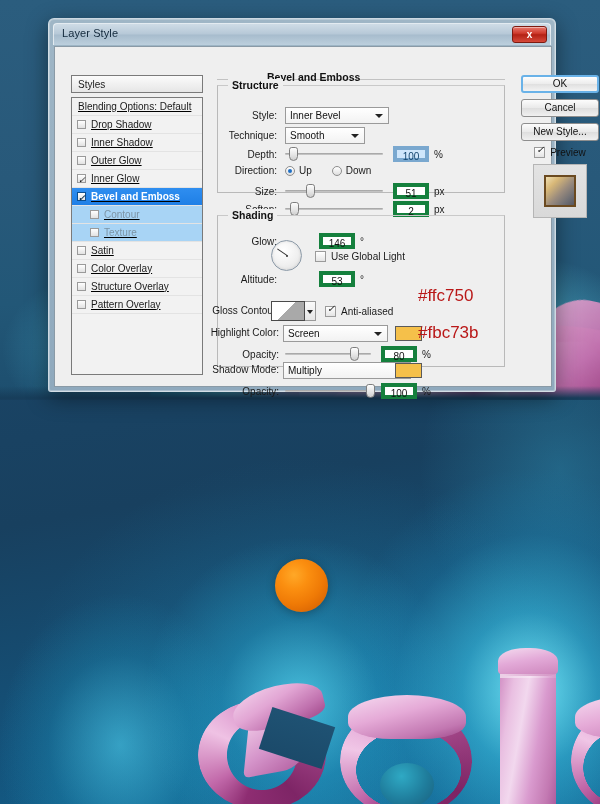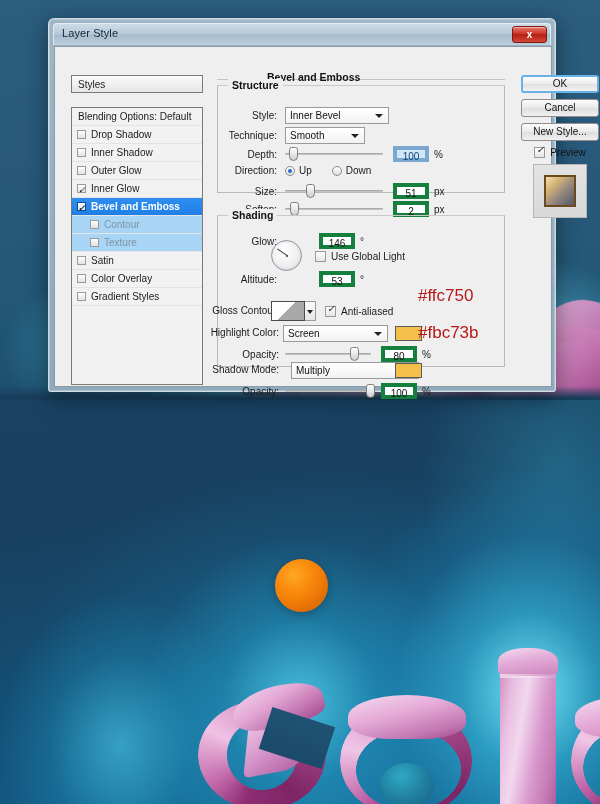--- a/index.html
+++ b/index.html
@@ -134,21 +134,21 @@
   }
   #content{
     position:absolute; left:5px; top:27px; width:498px; height:341px;
     background:#efefef; border:1px solid #8a9aa6;
   }
 
   
   #stylesPanel{ position:absolute; left:16px; top:28px; width:132px; height:300px; }
   #stylesHdr{ height:18px; line-height:18px; padding-left:6px; font-size:10px; color:#1a1a1a;
     background:linear-gradient(180deg,#fbfbfb 0%,#e6e6e6 100%); border:1px solid #7a7a7a; }
-  #optionsList{ margin-top:14px; border:1px solid #7a7a7a; background:#f2f2f2; height:278px; overflow:hidden; }
+  #optionsList{ margin-top:4px; border:1px solid #7a7a7a; background:#f2f2f2; height:278px; overflow:hidden;text-decoration:underline; }
   .opt{ height:18px; line-height:18px; font-size:10px; color:#1a1a1a;
         display:flex; align-items:center; padding-left:5px; cursor:pointer;
         border-bottom:1px solid #e3e3e3; }
   .opt.header{ font-weight:normal; padding-left:6px; background:#f2f2f2; }
   .opt.sel{ background:linear-gradient(180deg,#2f8ef0 0%,#1f7fe6 100%); color:#fff; font-weight:bold; }
   .opt.sub{ background:#a8d4f5; color:#7d95a6; padding-left:18px; }
   .cbx{ width:9px; height:9px; border:1px solid #9a9a9a; background:linear-gradient(180deg,#fff,#e2e2e2);
         margin-right:5px; flex:0 0 auto; position:relative; }
   .cbx.on::after{ content:"✓"; position:absolute; left:0px; top:-4px; font-size:9px; color:#1e1e1e; }
   .opt.sel .cbx{ border-color:#0c4f90; }
@@ -312,21 +312,25 @@
           <div class="opt">
             <i class="cbx"></i>
             <span>Satin</span>
           </div>
           <div class="opt">
             <i class="cbx"></i>
             <span>Color Overlay</span>
           </div>
           <div class="opt">
             <i class="cbx"></i>
-            <span>Gradient Styles</span>
+            <span>Structure Overlay</span>
+          </div>
+          <div class="opt">
+            <i class="cbx"></i>
+            <span>Pattern Overlay</span>
           </div>
         </div>
     </div>
 
     <div id="main">
       <div id="hrTop"></div>
       <div class="sectionTitle" id="mainTitle">Bevel and Emboss</div>
 
       <div class="group" id="grpStructure">
         <span class="groupLabel">Structure</span>
@@ -444,21 +448,21 @@
           <i class="track"></i>
             <i class="thumb" style="left: calc(80% - 4px);"></i>
         </span>
         <span class="num" style="margin-left:10px;">80</span>
         <span class="unit">%</span>
       </div>
 
       <div class="row" style="left:-14px; top:289px; width:80px; justify-content:flex-end;">
         <span class="lbl">Shadow Mode:</span>
       </div>
-      <span class="select" style="position:absolute; left:70px; top:287px; width:128px;margin-left:8px;">
+      <span class="select" style="position:absolute; left:70px; top:287px; width:128px;">
         <span>Multiply</span>
         <i class="arw"></i>
       </span>
       <span class="swatch" style="position: absolute; left: 182px; top: 288px; background: rgb(245, 192, 74);"></span>
 
       <div class="row" style="left:4px; top:308px; width:288px;">
         <span class="lbl" style="width:62px;">Opacity:</span>
         <span class="slider" style="width:86px; margin-left:6px;">
           <i class="track"></i>
             <i class="thumb" style="left: calc(99% - 4px);"></i>

